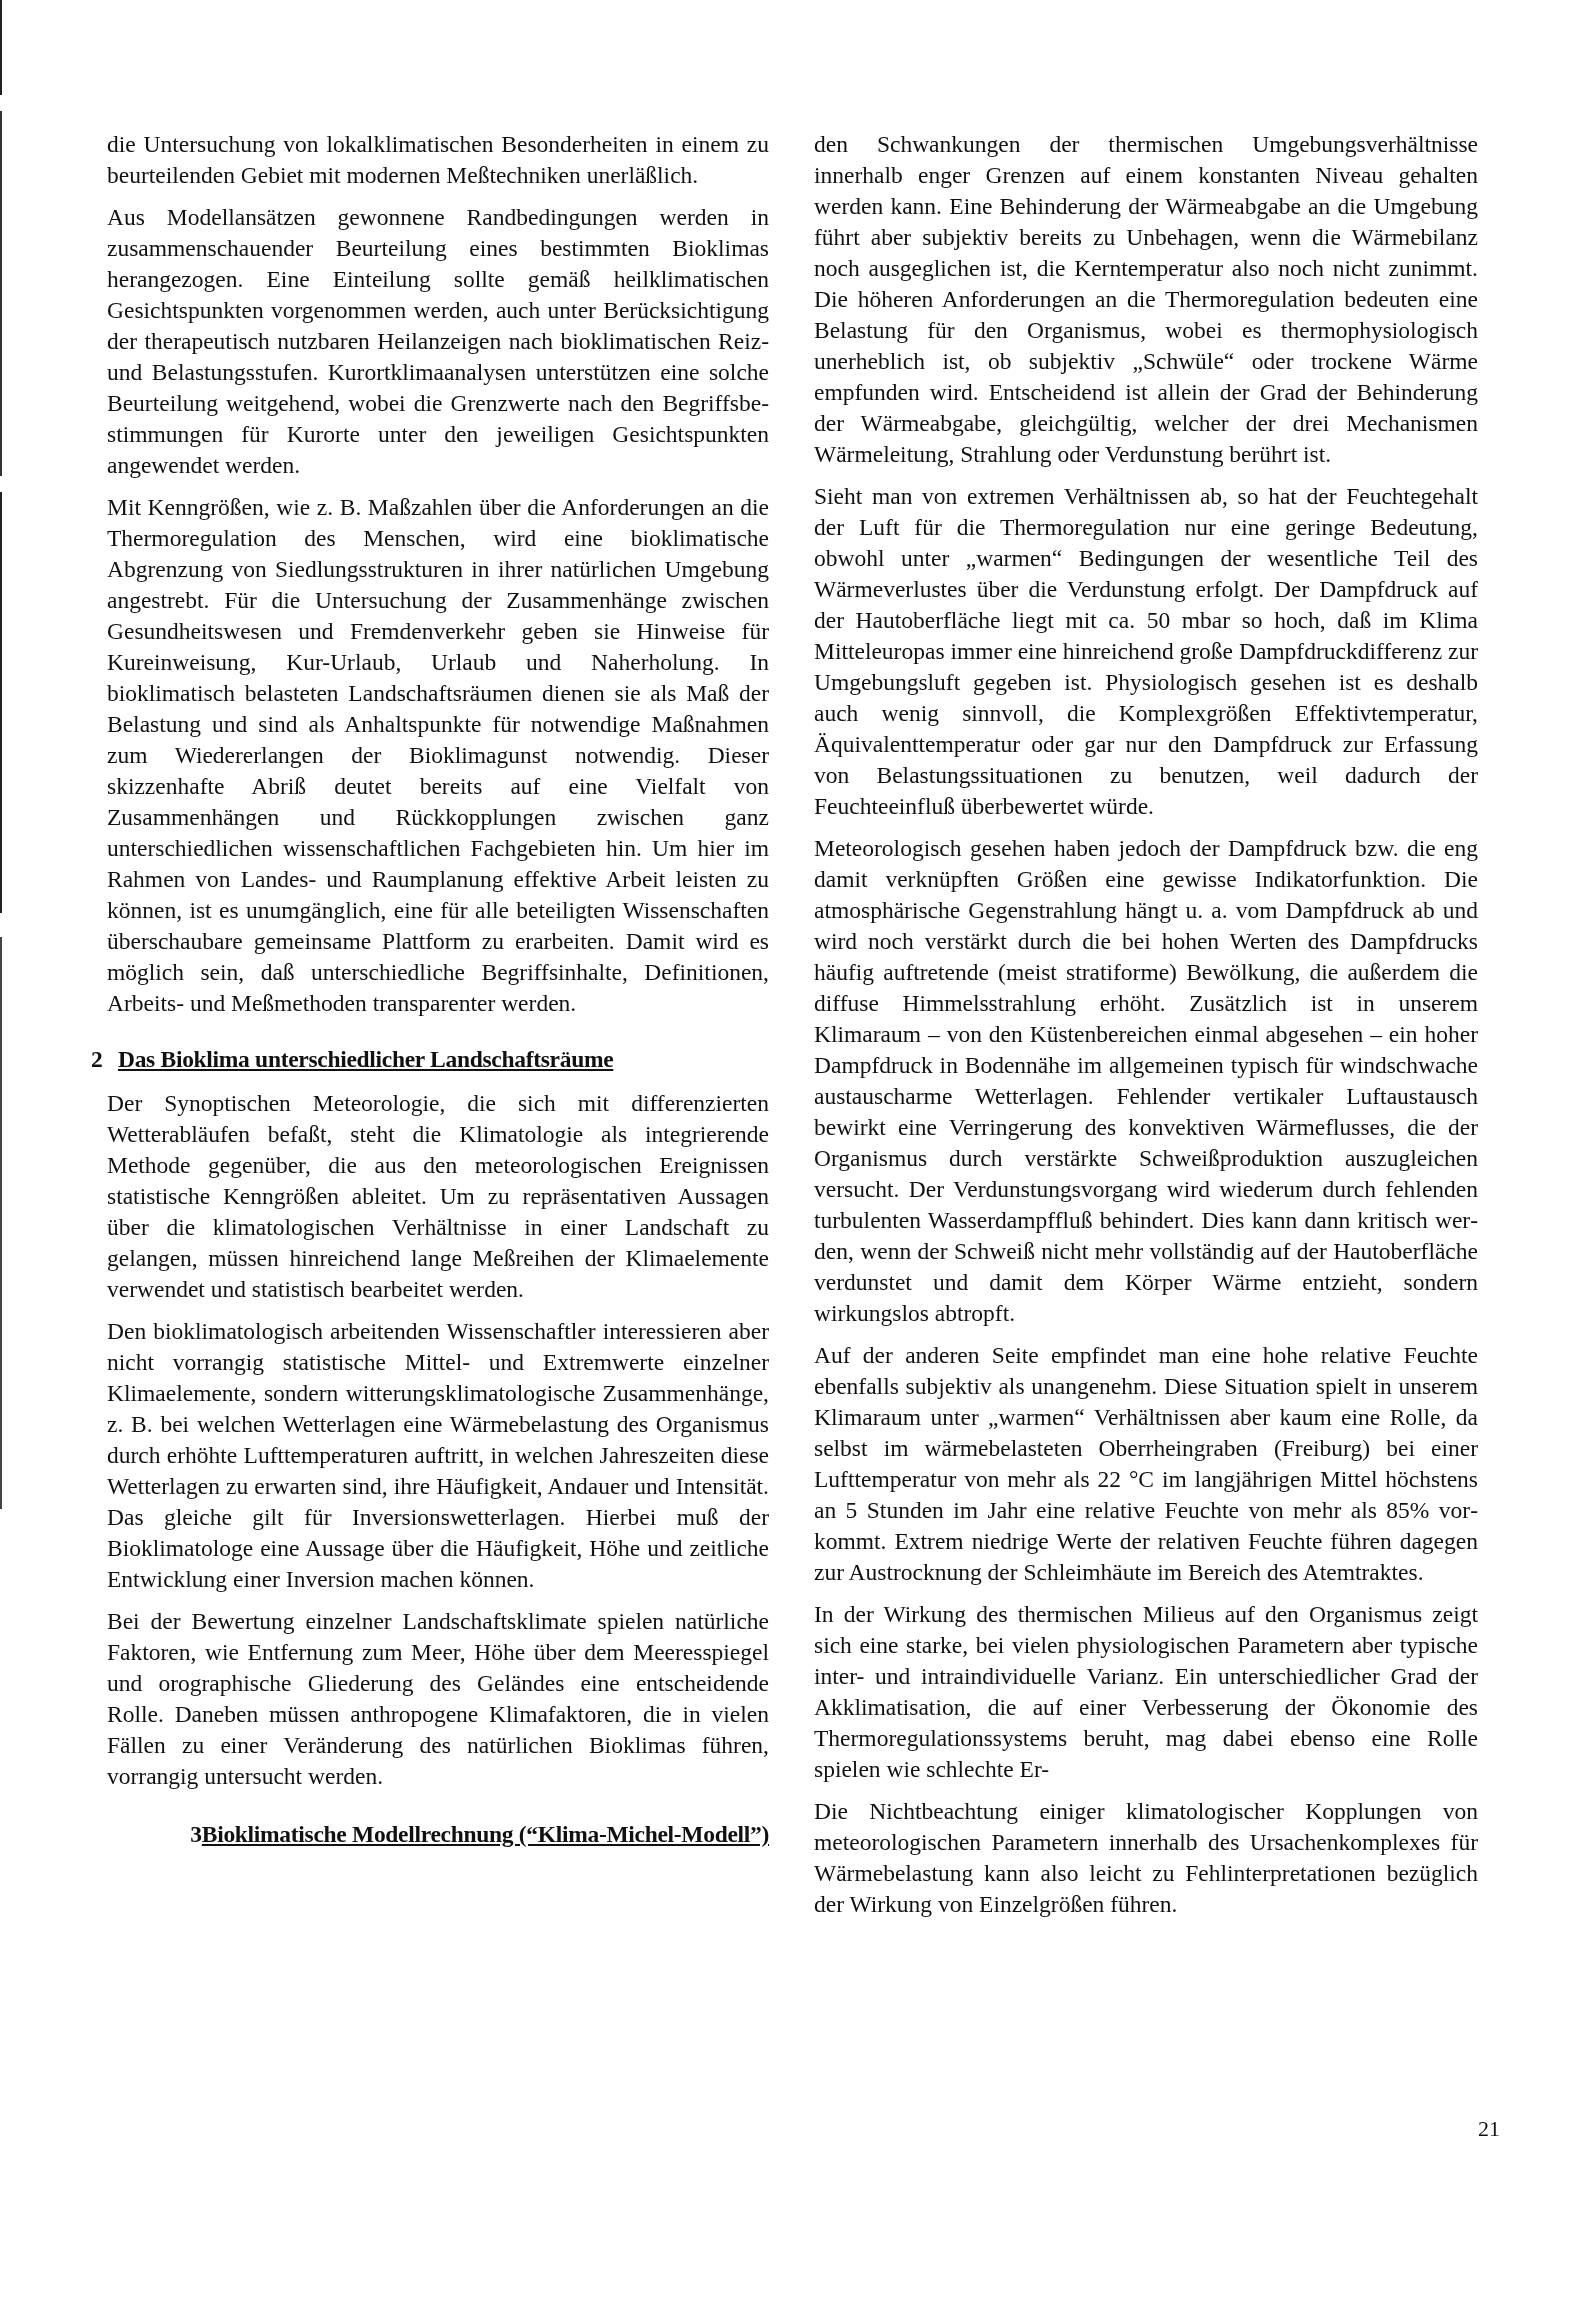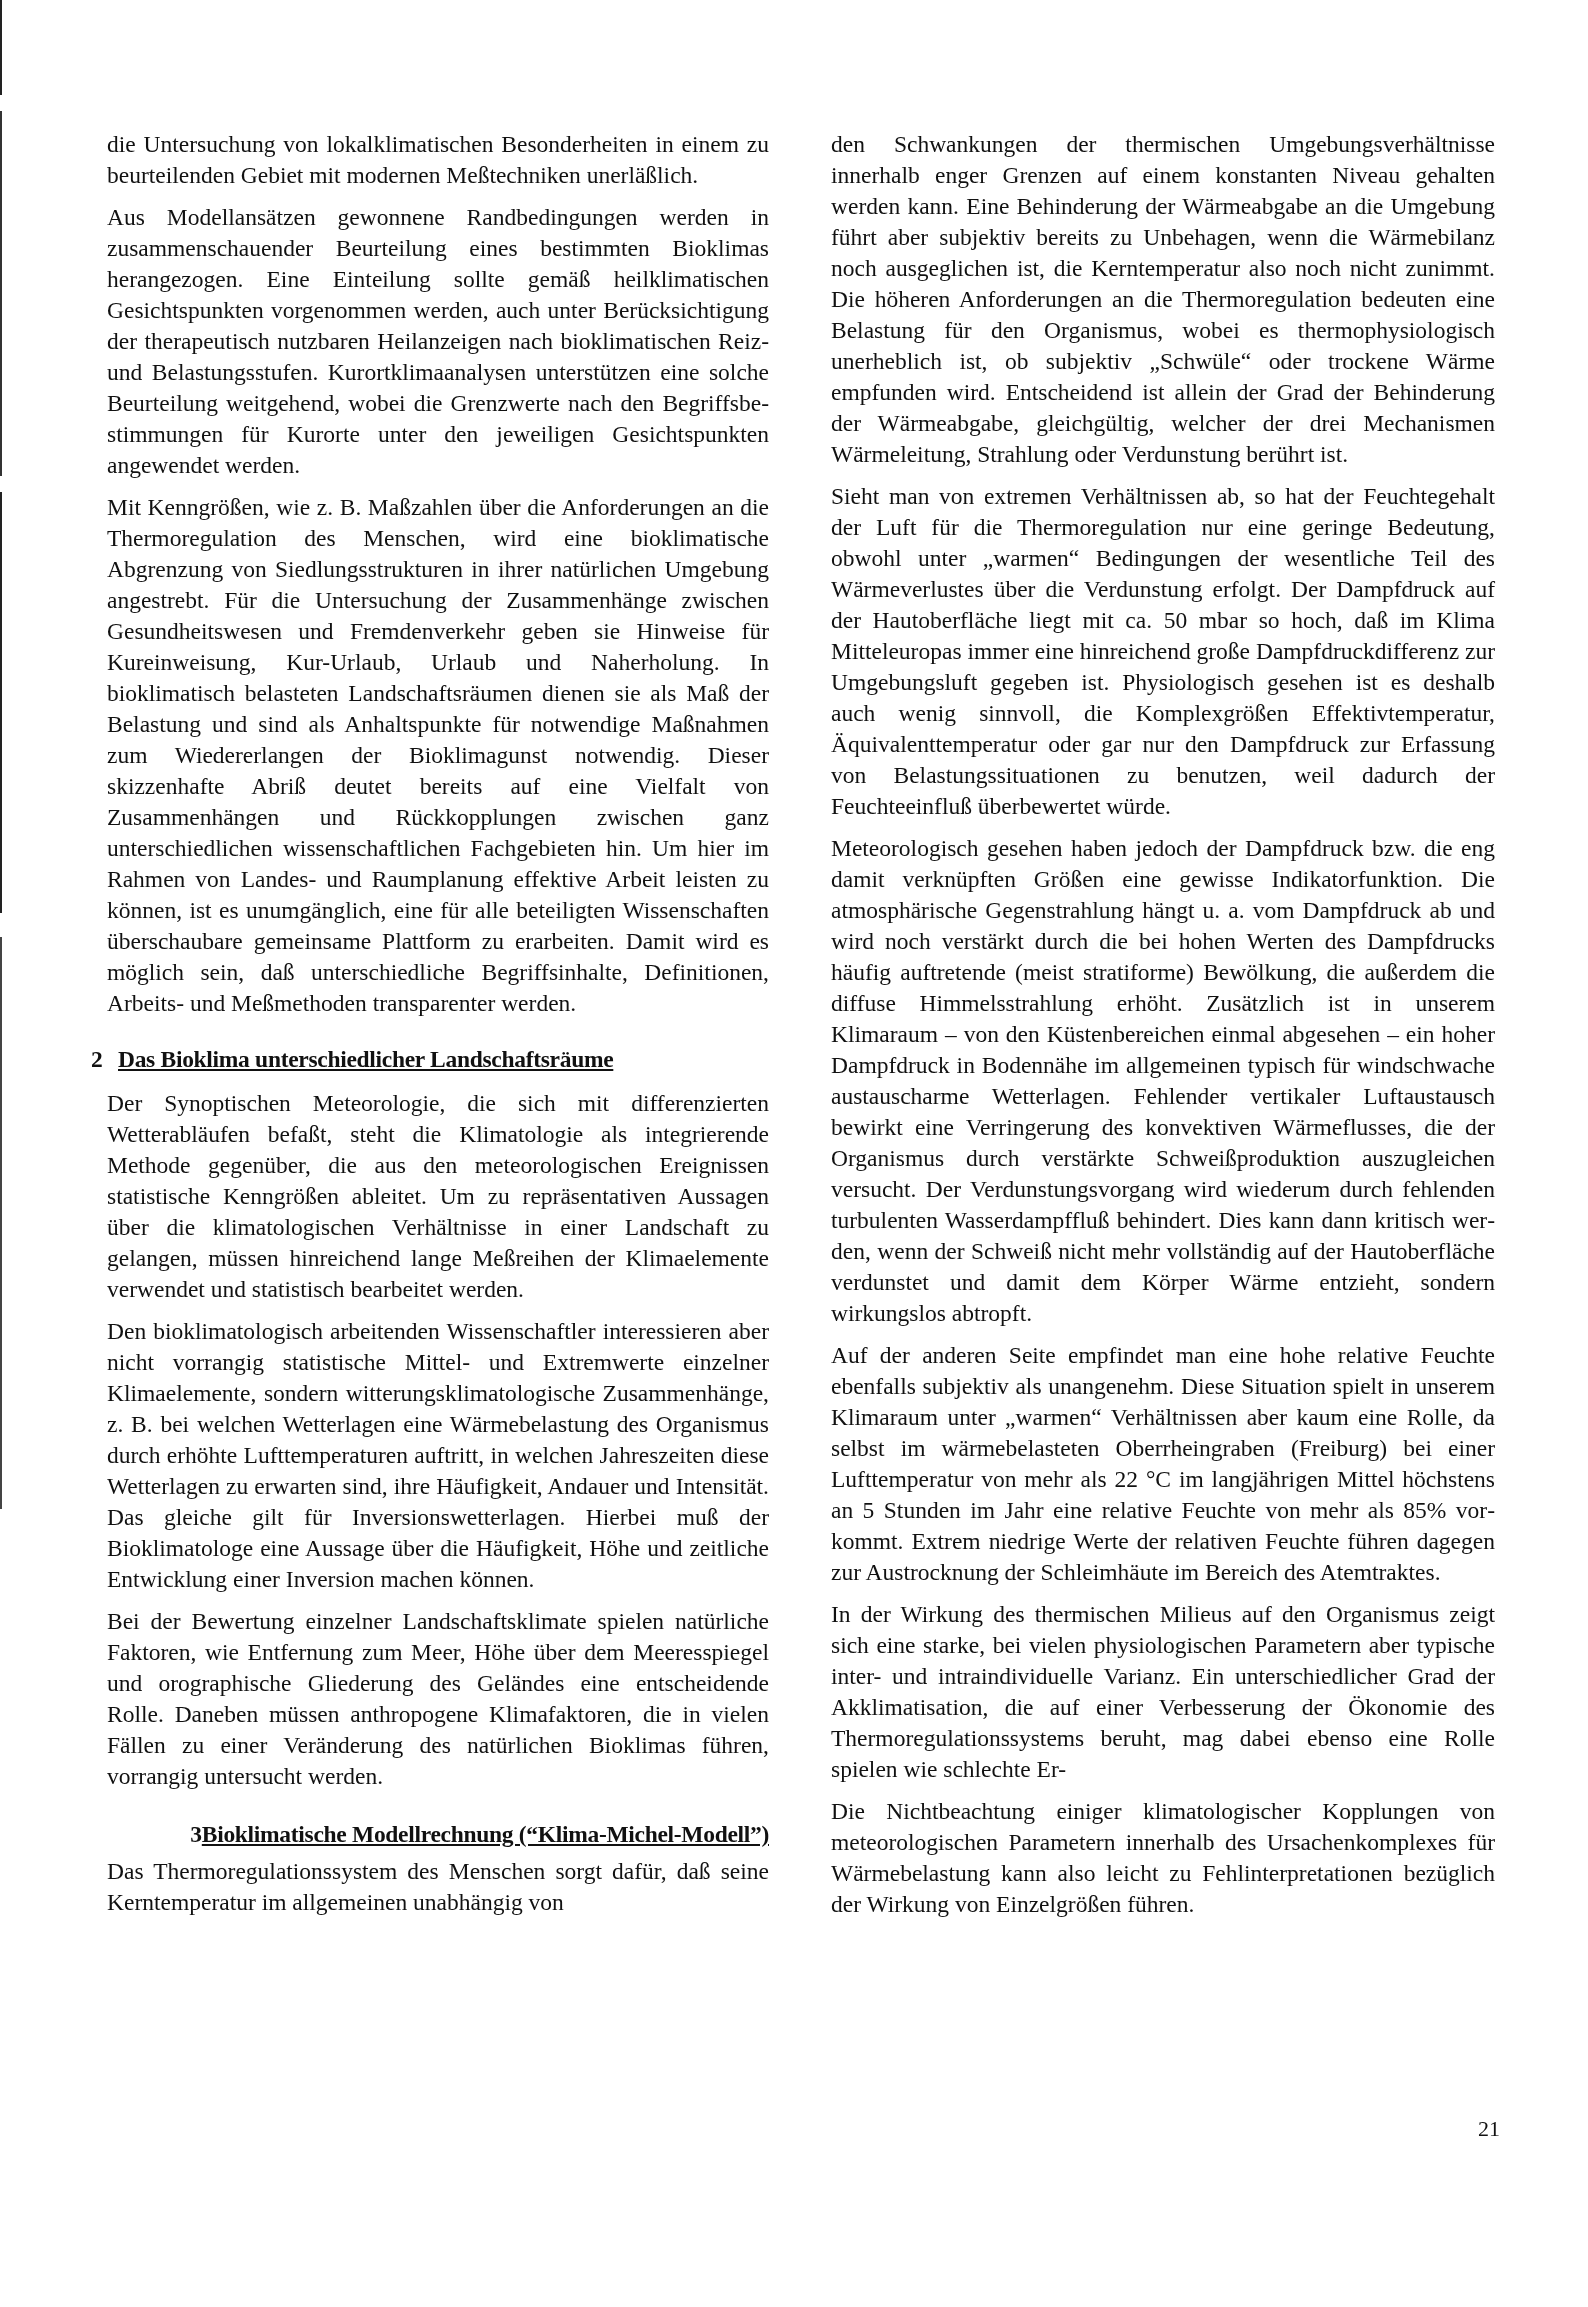--- a/index.html
+++ b/index.html
@@ -30,21 +30,21 @@
   .column {
     position: absolute;
     top: 129px;
     width: 678px;
     font-size: 23.5px;
     line-height: 31px;
     text-align: justify;
     hyphens: manual;
   }
   .col-left { left: 91px; }
-  .col-right { left: 815px; width: 680px; }
+  .col-right { left: 798px; width: 680px; }
   .para {
     margin: 0 0 11px 16px;
     text-indent: 0;
   }
   .heading {
     font-weight: bold;
     font-size: 23.5px;
     line-height: 31px;
     margin: 25.4px 0 12.7px 0;
     text-align: left;
@@ -76,21 +76,20 @@
   <div class="heading">
     <span class="num">2</span><span>Das Bioklima unterschiedlicher Landschaftsräume</span>
   </div>
   <p class="para">Der Synoptischen Meteorologie, die sich mit differenzier­ten Wetterabläufen befaßt, steht die Klimatologie als inte­grierende Methode gegenüber, die aus den meteorologischen Ereignissen statistische Kenngrößen ableitet. Um zu reprä­sentativen Aussagen über die klimatologischen Verhältnisse in einer Landschaft zu gelangen, müssen hinreichend lange Meßreihen der Klimaelemente verwendet und statistisch be­arbeitet werden.</p>
   <p class="para">Den bioklimatologisch arbeitenden Wissenschaftler interes­sieren aber nicht vorrangig statistische Mittel- und Extrem­werte einzelner Klimaelemente, sondern witterungsklimato­logische Zusammenhänge, z. B. bei welchen Wetterlagen eine Wärmebelastung des Organismus durch erhöhte Luft­temperaturen auftritt, in welchen Jahreszeiten diese Wetter­lagen zu erwarten sind, ihre Häufigkeit, Andauer und Inten­sität. Das gleiche gilt für Inversionswetterlagen. Hierbei muß der Bioklimatologe eine Aussage über die Häufigkeit, Höhe und zeitliche Entwicklung einer Inversion machen können.</p>
   <p class="para">Bei der Bewertung einzelner Landschaftsklimate spielen na­türliche Faktoren, wie Entfernung zum Meer, Höhe über dem Meeresspiegel und orographische Gliederung des Gelän­des eine entscheidende Rolle. Daneben müssen anthropo­gene Klimafaktoren, die in vielen Fällen zu einer Verände­rung des natürlichen Bioklimas führen, vorrangig untersucht werden.</p>
 
   <div class="heading h3">
     <span class="num">3</span><span>Bioklimatische Modellrechnung (“Klima-Michel-Modell”)</span>
   </div>
-  <p class="para">Das Thermoregulationssystem des Menschen sorgt dafür, daß seine Kerntemperatur im allgemeinen unabhängig von</p>
 </div>
 
 <div class="column col-right">
   <p class="para">den Schwankungen der thermischen Umgebungsverhältnisse innerhalb enger Grenzen auf einem konstanten Niveau ge­halten werden kann. Eine Behinderung der Wärmeabgabe an die Umgebung führt aber subjektiv bereits zu Unbehagen, wenn die Wärmebilanz noch ausgeglichen ist, die Kerntem­peratur also noch nicht zunimmt. Die höheren Anforderun­gen an die Thermoregulation bedeuten eine Belastung für den Organismus, wobei es thermophysiologisch unerheblich ist, ob subjektiv „Schwüle“ oder trockene Wärme empfun­den wird. Entscheidend ist allein der Grad der Behinderung der Wärmeabgabe, gleichgültig, welcher der drei Mechanis­men Wärmeleitung, Strahlung oder Verdunstung berührt ist.</p>
   <p class="para">Sieht man von extremen Verhältnissen ab, so hat der Feuchtegehalt der Luft für die Thermoregulation nur eine geringe Bedeutung, obwohl unter „warmen“ Bedingungen der wesentliche Teil des Wärmeverlustes über die Verdun­stung erfolgt. Der Dampfdruck auf der Hautoberfläche liegt mit ca. 50 mbar so hoch, daß im Klima Mitteleuropas immer eine hinreichend große Dampfdruckdifferenz zur Umgebungsluft gegeben ist. Physiologisch gesehen ist es des­halb auch wenig sinnvoll, die Komplexgrößen Effektivtem­peratur, Äquivalenttemperatur oder gar nur den Dampf­druck zur Erfassung von Belastungssituationen zu benutzen, weil dadurch der Feuchteeinfluß überbewertet würde.</p>
   <p class="para">Meteorologisch gesehen haben jedoch der Dampfdruck bzw. die eng damit verknüpften Größen eine gewisse Indikator­funktion. Die atmosphärische Gegenstrahlung hängt u. a. vom Dampfdruck ab und wird noch verstärkt durch die bei hohen Werten des Dampfdrucks häufig auftretende (meist stratiforme) Bewölkung, die außerdem die diffuse Him­melsstrahlung erhöht. Zusätzlich ist in unserem Klimaraum – von den Küstenbereichen einmal abgesehen – ein hoher Dampfdruck in Bodennähe im allgemeinen typisch für windschwache austauscharme Wetterlagen. Fehlender verti­kaler Luftaustausch bewirkt eine Verringerung des konvek­tiven Wärmeflusses, die der Organismus durch verstärkte Schweißproduktion auszugleichen versucht. Der Verdun­stungsvorgang wird wiederum durch fehlenden turbulenten Wasserdampffluß behindert. Dies kann dann kritisch wer­den, wenn der Schweiß nicht mehr vollständig auf der Haut­oberfläche verdunstet und damit dem Körper Wärme ent­zieht, sondern wirkungslos abtropft.</p>
   <p class="para">Auf der anderen Seite empfindet man eine hohe relative Feuchte ebenfalls subjektiv als unangenehm. Diese Situa­tion spielt in unserem Klimaraum unter „warmen“ Verhält­nissen aber kaum eine Rolle, da selbst im wärmebelasteten Oberrheingraben (Freiburg) bei einer Lufttemperatur von mehr als 22 °C im langjährigen Mittel höchstens an 5 Stun­den im Jahr eine relative Feuchte von mehr als 85% vor­kommt. Extrem niedrige Werte der relativen Feuchte füh­ren dagegen zur Austrocknung der Schleimhäute im Bereich des Atemtraktes.</p>
   <p class="para">In der Wirkung des thermischen Milieus auf den Organismus zeigt sich eine starke, bei vielen physiologischen Parametern aber typische inter- und intraindividuelle Varianz. Ein un­terschiedlicher Grad der Akklimatisation, die auf einer Ver­besserung der Ökonomie des Thermoregulationssystems be­ruht, mag dabei ebenso eine Rolle spielen wie schlechte Er-</p>
   <p class="para">Die Nichtbeachtung einiger klimatologischer Kopplungen von meteorologischen Parametern innerhalb des Ursachen­komplexes für Wärmebelastung kann also leicht zu Fehl­interpretationen bezüglich der Wirkung von Einzelgrößen führen.</p>
 </div>

